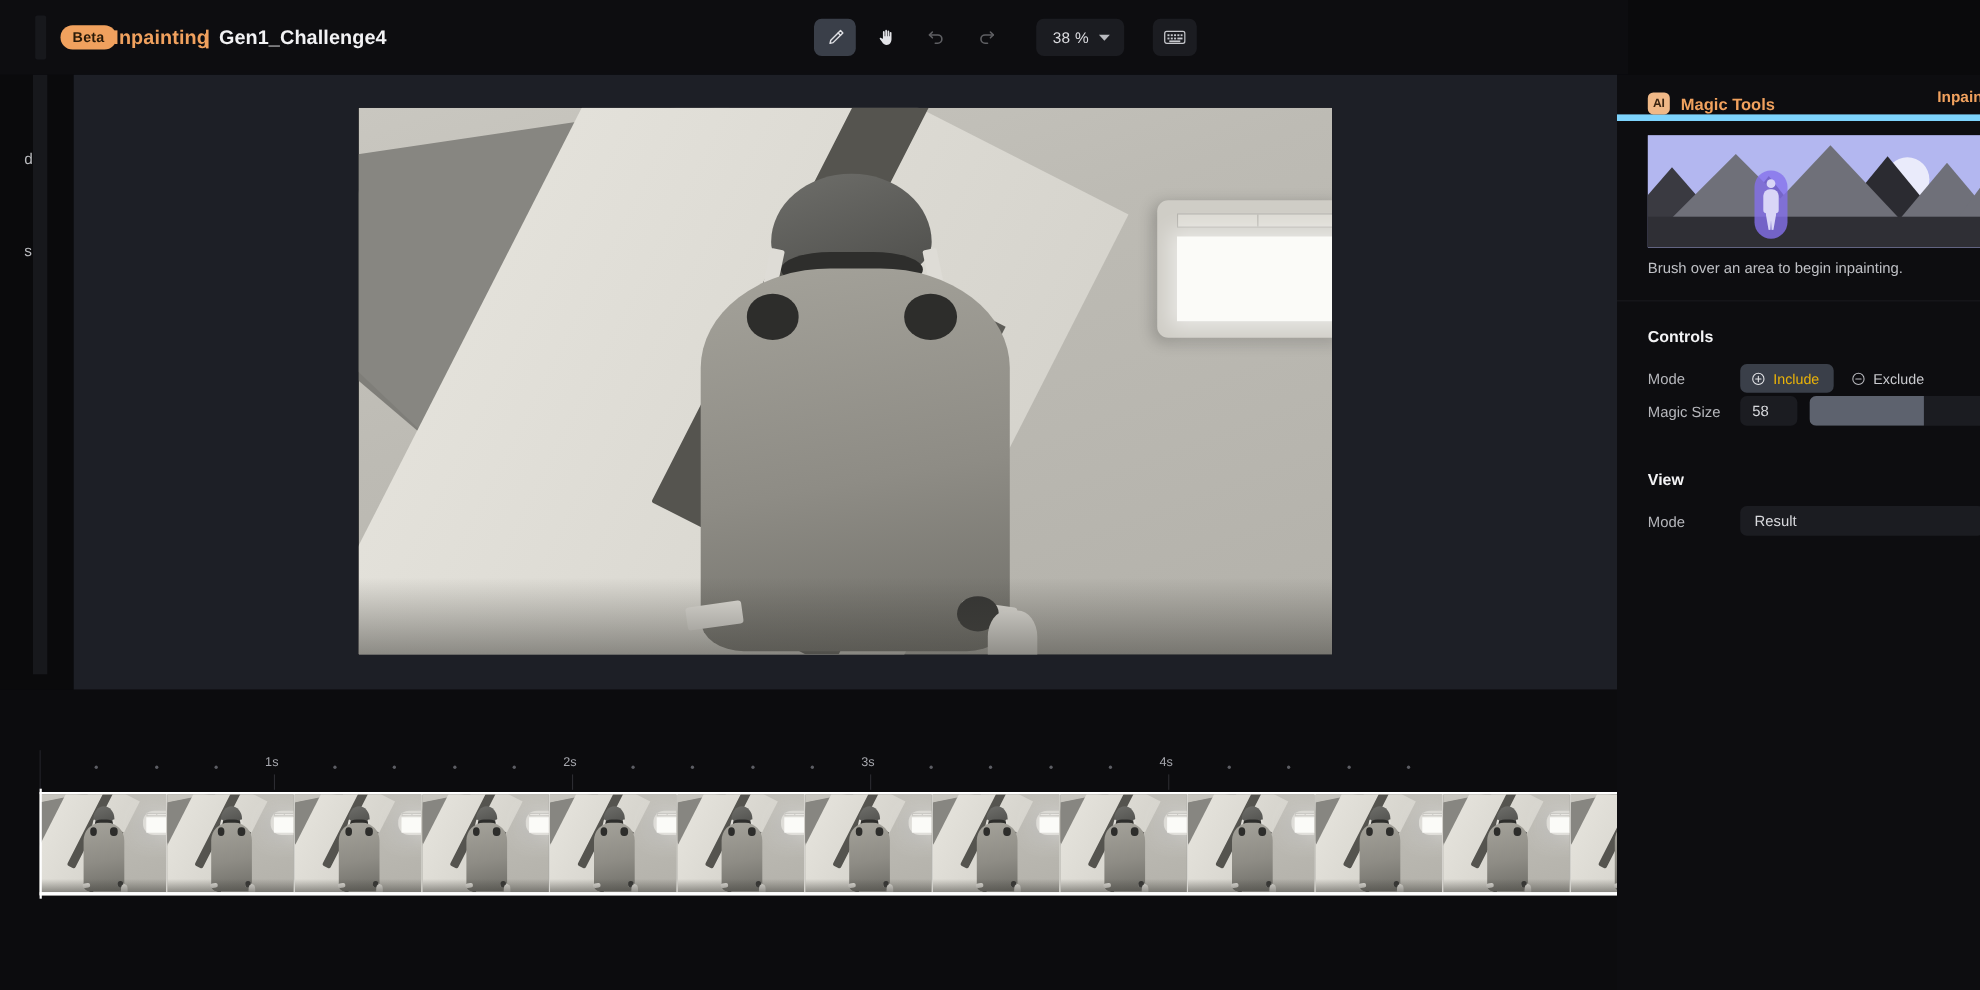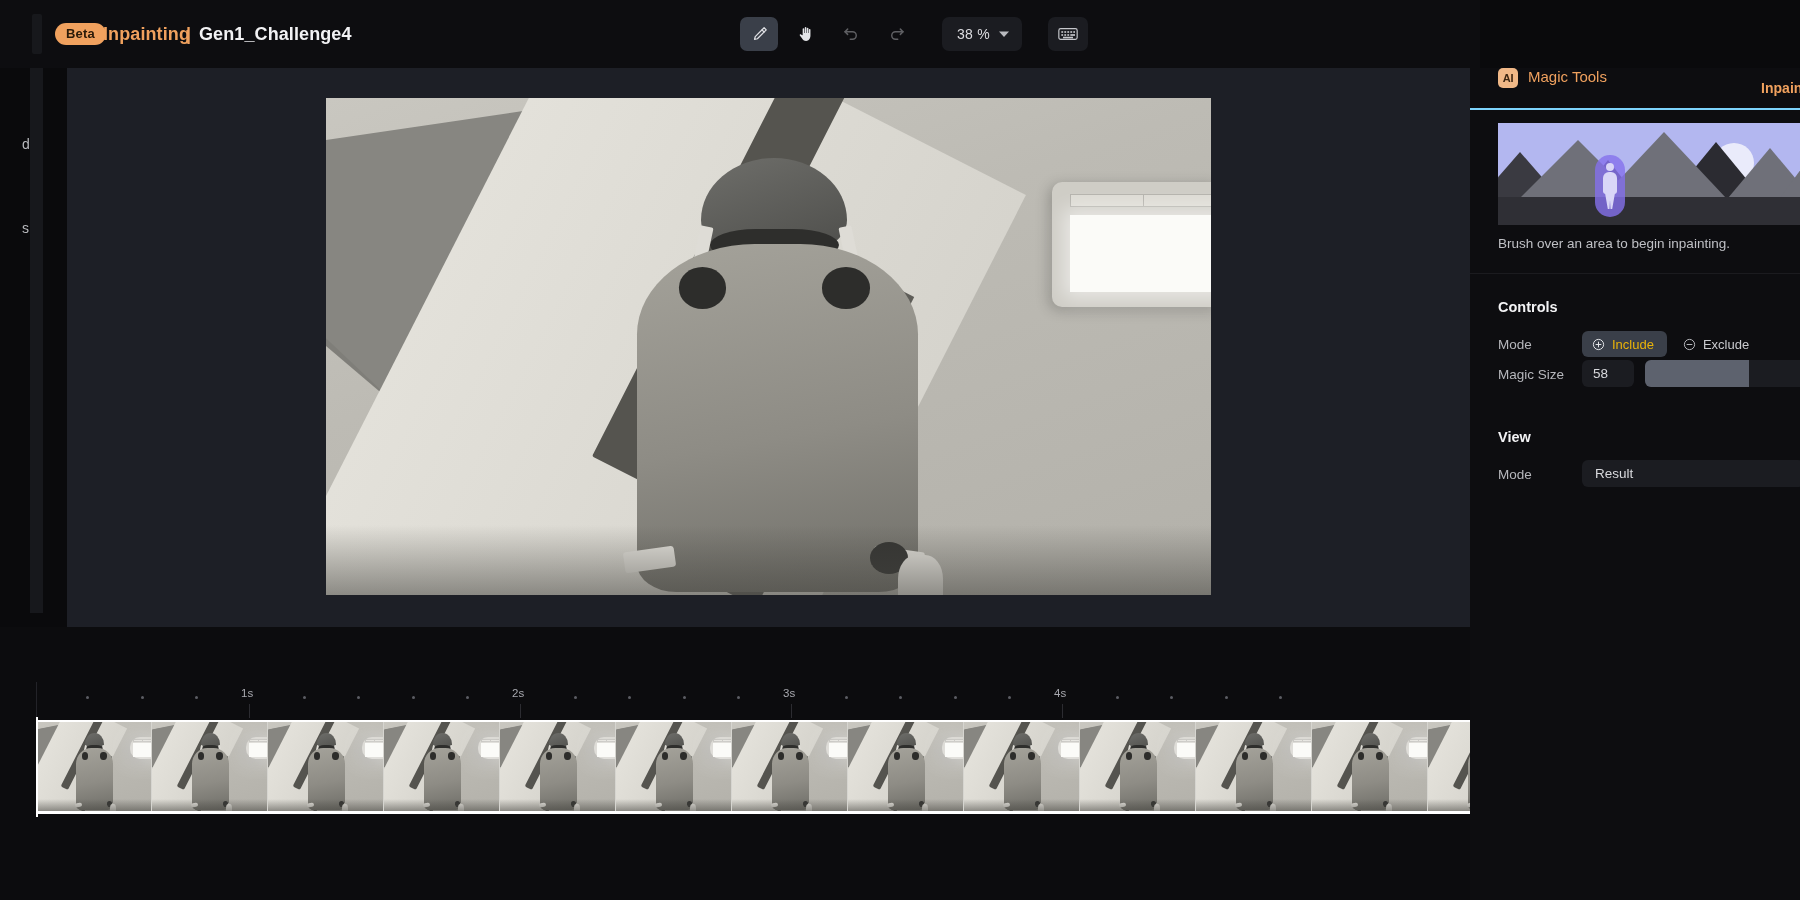--- a/index.html
+++ b/index.html
@@ -208,32 +208,32 @@
     background:#343432; border-radius:50%;
   }
 
   
   .right-panel {
     position: absolute; left: 1470px; top: 68px; width: 330px; height: 832px;
     background: #0d0d10;
   }
   .rp-head {
     position: relative; height: 42px;
-    border-bottom: 2px solid #7dd3fc;
-    display: flex; align-items: flex-start; padding: 0 0 0 28px;
+    border-bottom: 6px solid #7dd3fc;
+    display: flex; align-items: flex-end; padding: 0 0 0 28px;
   }
   .ai-badge {
     width: 20px; height: 20px; border-radius: 5px;
     background: #f0b887; color: #3a2410;
     font-size: 11px; font-weight: bold;
     display: flex; align-items: center; justify-content: center;
     letter-spacing: -.3px;
   }
   .rp-head-title {
-    margin-left: 10px; color: #f0a15e; font-size: 15px; font-weight: normal;
+    margin-left: 10px; color: #f0a15e; font-size: 15px; font-weight: bold;
   }
   .rp-head-right {
     position: absolute; right: -28px; top: 12px;
     color: #f0a15e; font-size: 14px; font-weight: bold; white-space: nowrap;
   }
   .rp-illus {
     position: absolute; left: 28px; top: 55px; width: 330px; height: 102px;
     background: #b3b7f0; overflow: hidden;
   }
   .sky { position:absolute; inset:0; background:#b3b7f0; }

